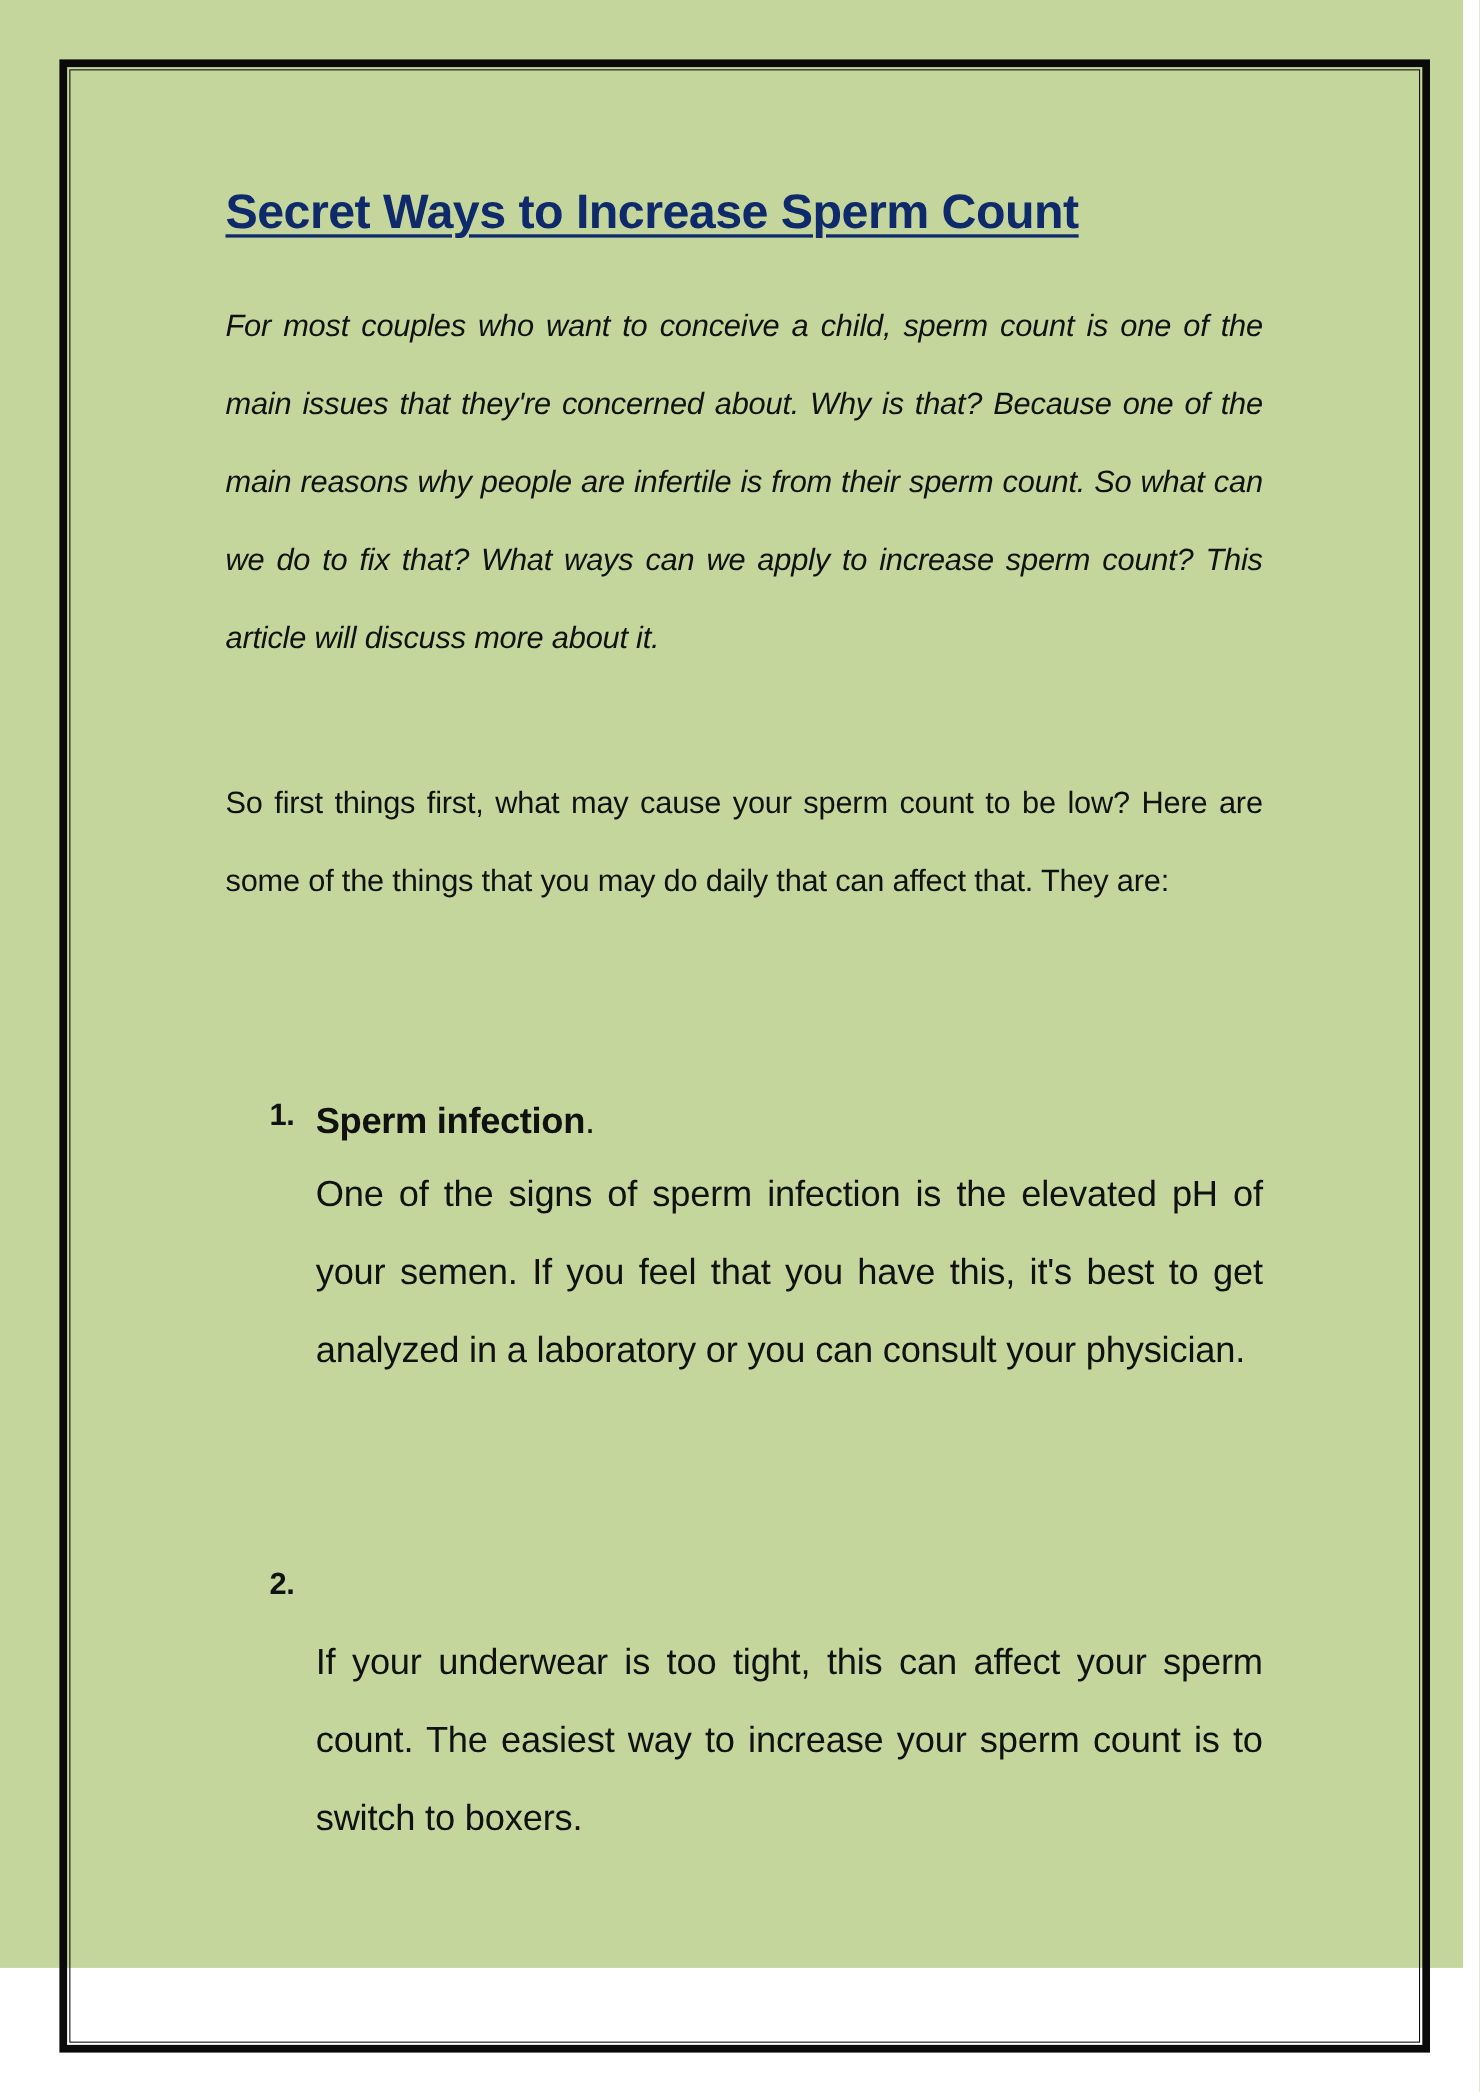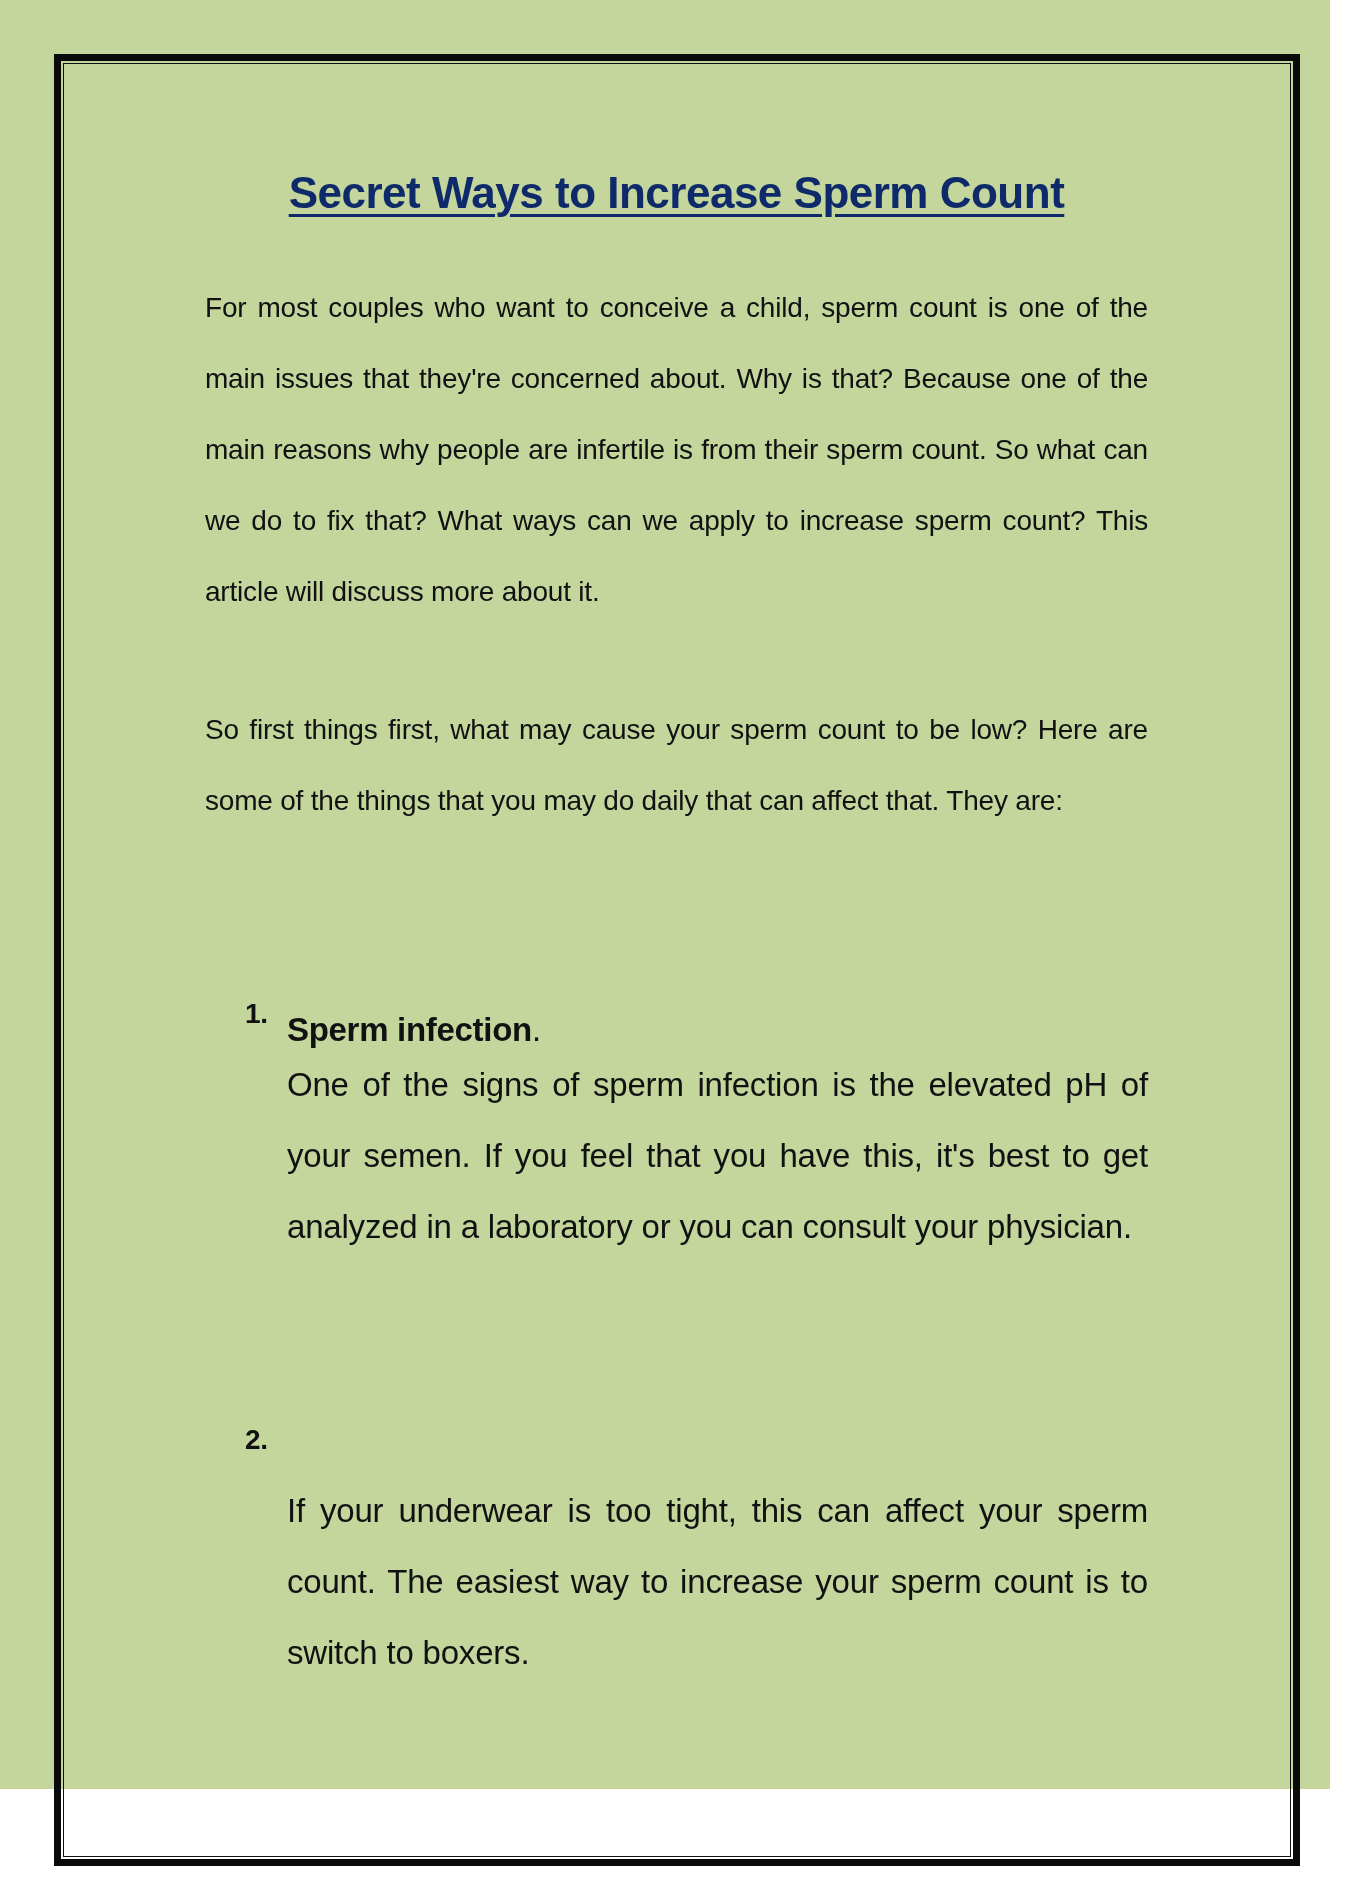--- a/index.html
+++ b/index.html
@@ -17,40 +17,40 @@
     box-sizing:border-box; border:7px solid #0a0a0a;
   }
   .frame-inner {
     position:absolute; left:63px; top:63px; width:1228px; height:1794px;
     box-sizing:border-box; border:1.5px solid #111111;
   }
   .content {
     position:absolute; left:205px; top:0; width:943px;
   }
   .title {
-    position:absolute; left:0; top:168px; width:943px; text-align:center;
+    position:absolute; left:0; top:168px; width:943px; 
     font-size:44px; font-weight:bold; color:#0e2a6a;
     text-decoration:underline; text-decoration-thickness:3px; text-underline-offset:6px;
     letter-spacing:-0.5px;
     margin:0;
   }
   .para {
     position:absolute; left:0; width:943px;
     font-size:28px; line-height:71px; color:#111111;
     text-align:justify; margin:0; letter-spacing:-0.2px;
   }
-  .p1 { top:272px; }
+  .p1 { top:260px;font-style:italic; }
   .p2 { top:694px; }
   .list-item { position:absolute; left:40px; width:903px; }
   .li-head {
     position:relative; font-size:33px; font-weight:bold; color:#111;
     height:71px; line-height:71px; letter-spacing:-0.3px;
   }
   .li-num { position:absolute; left:0; top:0; font-size:28px; }
-  .li-title { position:absolute; left:42px; top:16px; }
+  .li-title { position:absolute; left:42px; top:5px; }
   .li-period { font-weight:normal; }
   .li-body {
     margin:0 0 0 42px; width:861px;
     font-size:33px; line-height:71px; color:#111; text-align:justify; letter-spacing:-0.2px;
   }
   .item1 { top:978px; }
   .item2 { top:1404px; }
 </style>
 </head>
 <body>

